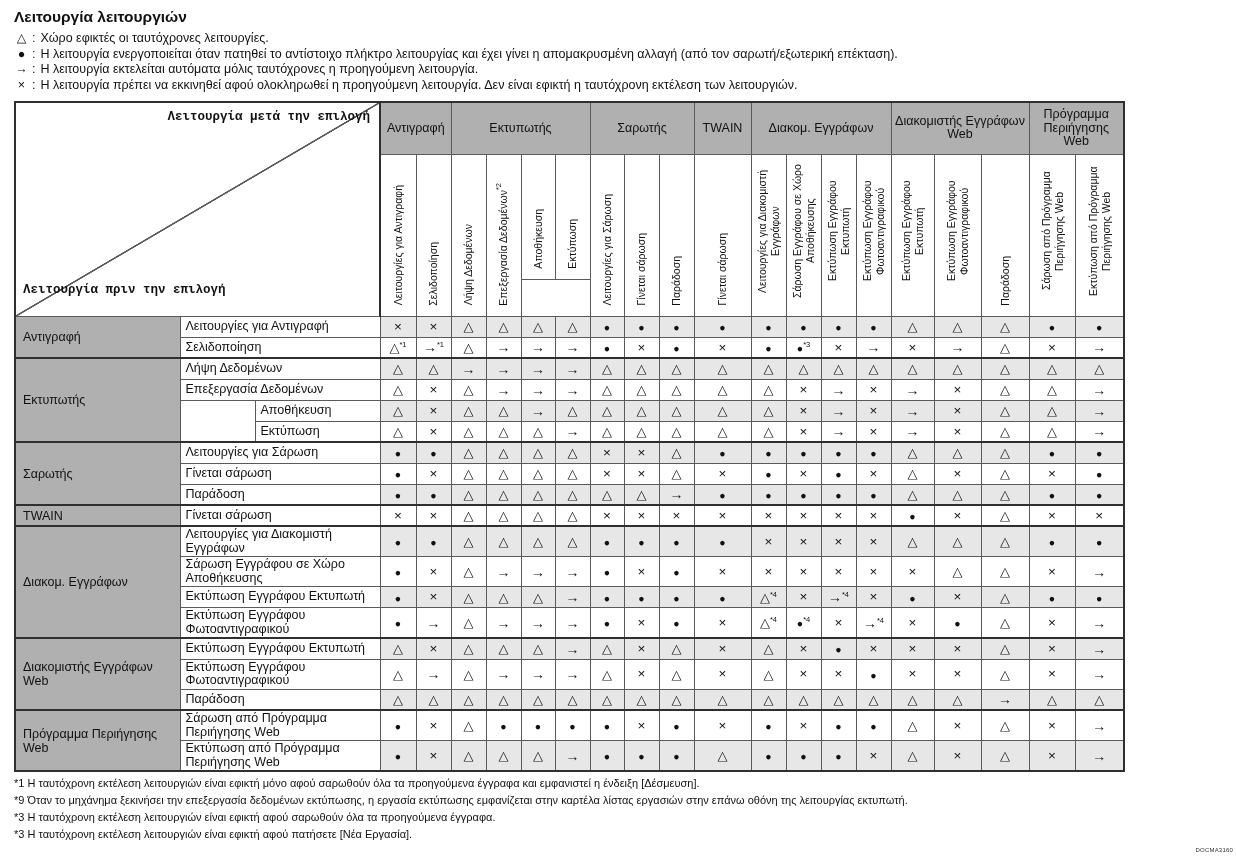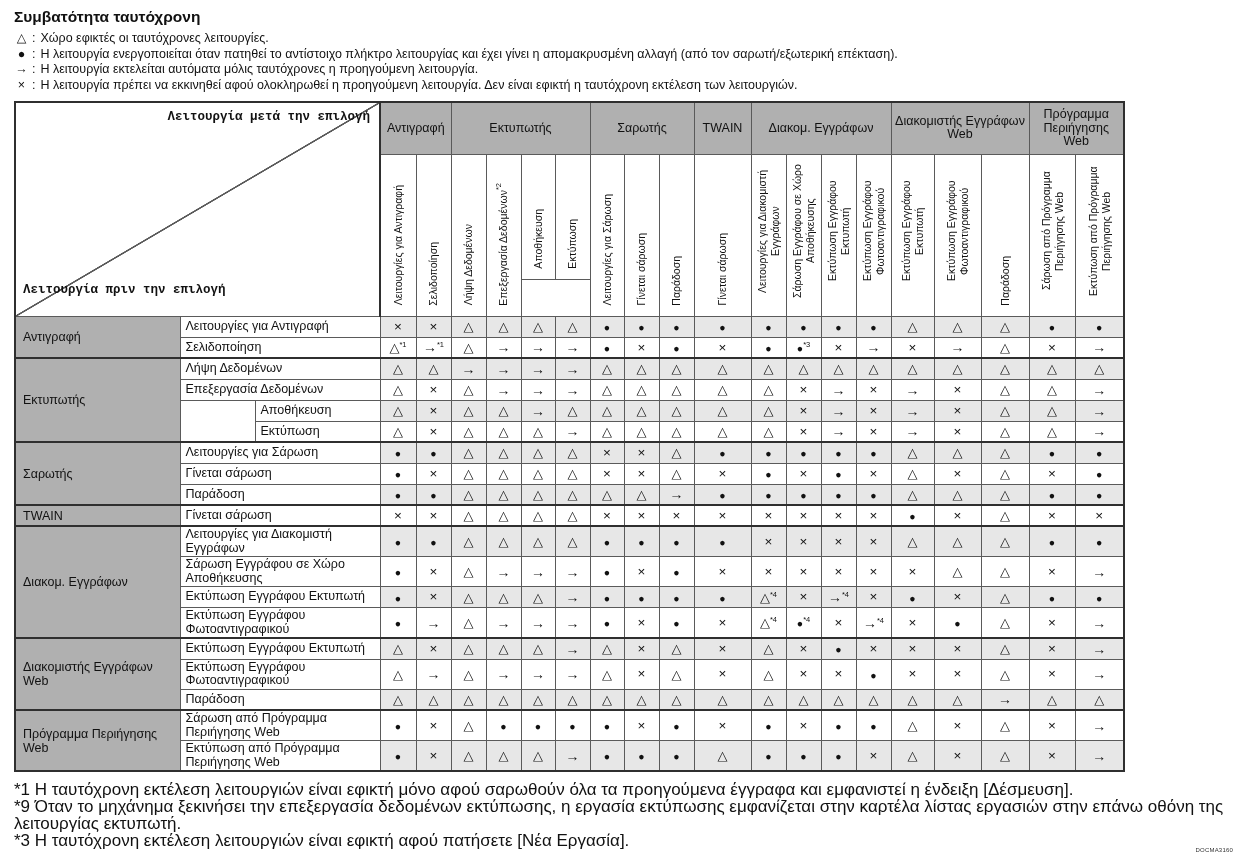--- a/index.html
+++ b/index.html
@@ -59,29 +59,29 @@
   td.spacer { background:#fff; }
 
   td.sym { text-align:center; vertical-align:middle; background:#fff; font-size:13px; line-height:1; }
   tr.alt td.sym { background:var(--alt-row-bg,#e7e7e7); }
   td.sym .b-t { font-size:13px; }
   td.sym .b-c { font-size:10.5px; }
   td.sym .b-a { font-size:14px; font-weight:bold; }
   td.sym .b-x { font-size:13.5px; }
   td.sym sup, th.rot sup { font-size:7.5px; line-height:0; vertical-align:super; }
 
-  .footnotes { margin-top:9px; font-size:17px; line-height:17px; }
+  .footnotes { margin-top:3px; font-size:11px; line-height:17px; }
 
   .doccode { position:absolute; right:3px; bottom:3px; font-size:6px; color:#333; letter-spacing:0.2px; }
 </style>
 </head>
 <body>
 
 <div class="page" data-name="manual-page">
-  <h1 data-name="page-title">Συμβατότητα ταυτόχρονη</h1>
+  <h1 data-name="page-title">Λειτουργία λειτουργιών</h1>
   <div class="legend" data-name="legend">
       <div class="legend-row" data-name="legend-item">
         <span class="legend-sym" data-name="legend-symbol">△</span>
         <span class="legend-colon" data-name="legend-colon">:</span>
         <span class="legend-text" data-name="legend-text">Χώρο εφικτές οι ταυτόχρονες λειτουργίες.</span>
       </div>
       <div class="legend-row" data-name="legend-item">
         <span class="legend-sym" data-name="legend-symbol">●</span>
         <span class="legend-colon" data-name="legend-colon">:</span>
         <span class="legend-text" data-name="legend-text">Η λειτουργία ενεργοποιείται όταν πατηθεί το αντίστοιχο πλήκτρο λειτουργίας και έχει γίνει η απομακρυσμένη αλλαγή (από τον σαρωτή/εξωτερική επέκταση).</span>
@@ -586,16 +586,17 @@
           <td class="sym" data-name="matrix-cell"><span class="b-x" data-name="cross-symbol">×</span></td>
           <td class="sym" data-name="matrix-cell"><span class="b-t" data-name="triangle-symbol">△</span></td>
           <td class="sym gs" data-name="matrix-cell"><span class="b-x" data-name="cross-symbol">×</span></td>
           <td class="sym" data-name="matrix-cell"><span class="b-a" data-name="arrow-symbol">→</span></td>
         </tr>
       </tbody>
     </table>
   <div class="footnotes" data-name="footnotes">
       <div class="footnote" data-name="footnote">*1 Η ταυτόχρονη εκτέλεση λειτουργιών είναι εφικτή μόνο αφού σαρωθούν όλα τα προηγούμενα έγγραφα και εμφανιστεί η ένδειξη [Δέσμευση].</div>
       <div class="footnote" data-name="footnote">*9 Όταν το μηχάνημα ξεκινήσει την επεξεργασία δεδομένων εκτύπωσης, η εργασία εκτύπωσης εμφανίζεται στην καρτέλα λίστας εργασιών στην επάνω οθόνη της λειτουργίας εκτυπωτή.</div>
+      <div class="footnote" data-name="footnote">*3 Η ταυτόχρονη εκτέλεση λειτουργιών είναι εφικτή αφού σαρωθούν όλα τα προηγούμενα έγγραφα.</div>
       <div class="footnote" data-name="footnote">*3 Η ταυτόχρονη εκτέλεση λειτουργιών είναι εφικτή αφού πατήσετε [Νέα Εργασία].</div>
     </div>
 </div>
 <div class="doccode" data-name="doc-code">DOCMA3160</div>
 
 </body></html>

